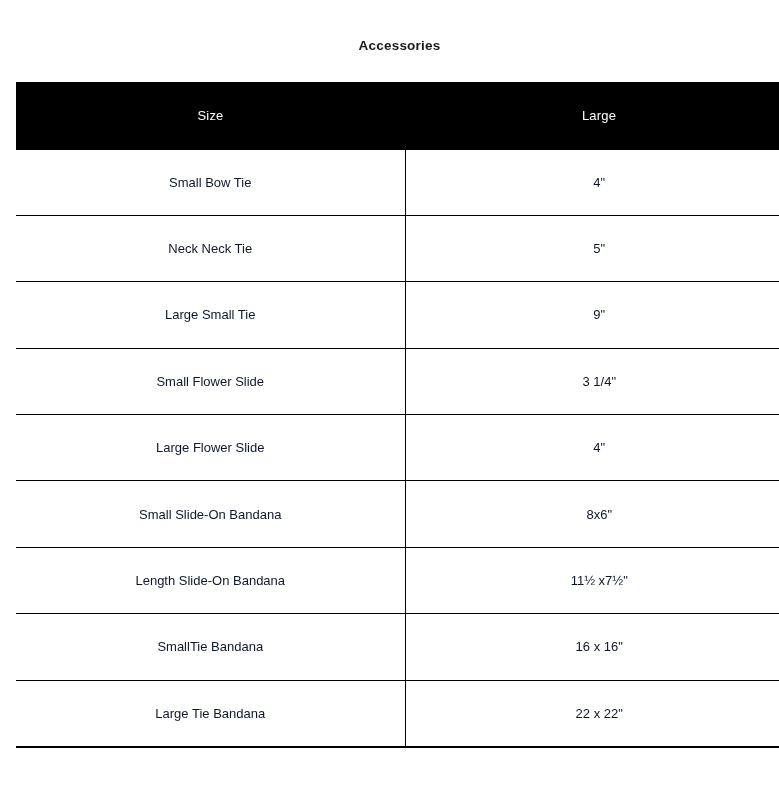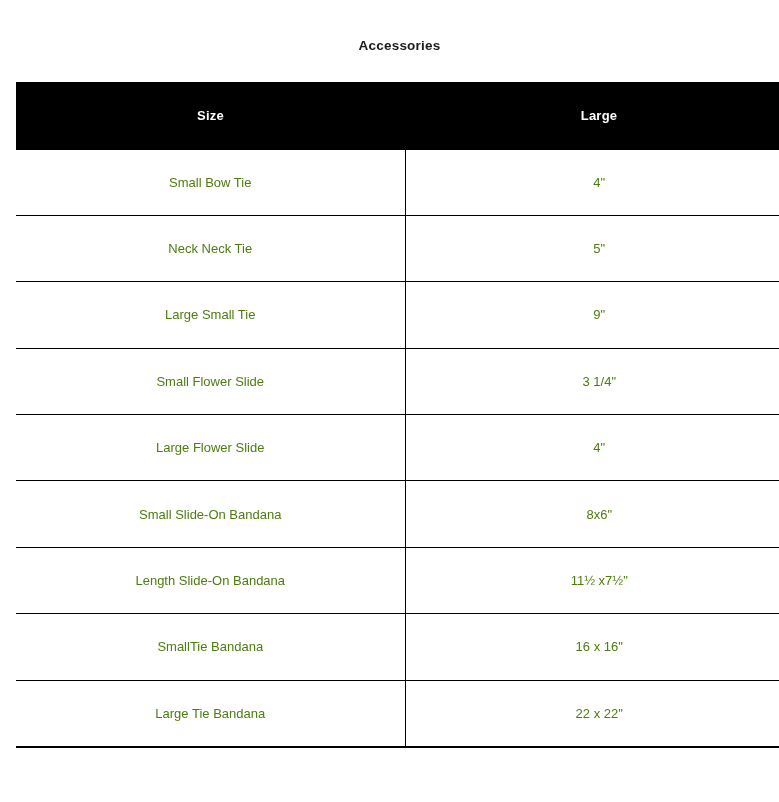--- a/index.html
+++ b/index.html
@@ -32,32 +32,32 @@
     border-collapse: collapse;
     table-layout: fixed;
     border-bottom: 2px solid #000000;
   }
   table.size-table col.col-size { width: 389px; }
   table.size-table col.col-length { width: 388px; }
   thead th {
     background: #000000;
     color: #ffffff;
     font-size: 13px;
-    font-weight: bold;
+    font-weight: normal;
     height: 67px;
     text-align: center;
     vertical-align: middle;
     letter-spacing: 0.2px;
   }
   tbody td {
     height: 66.4px;
     text-align: center;
     vertical-align: middle;
     font-size: 13px;
-    color: #4d7c0f;
+    color: #0f172a;
     border-top: 1px solid #000000;
     background: #ffffff;
   }
   tbody td.length-cell {
     border-left: 1px solid #000000;
   }
 </style>
 </head>
 <body>
 

